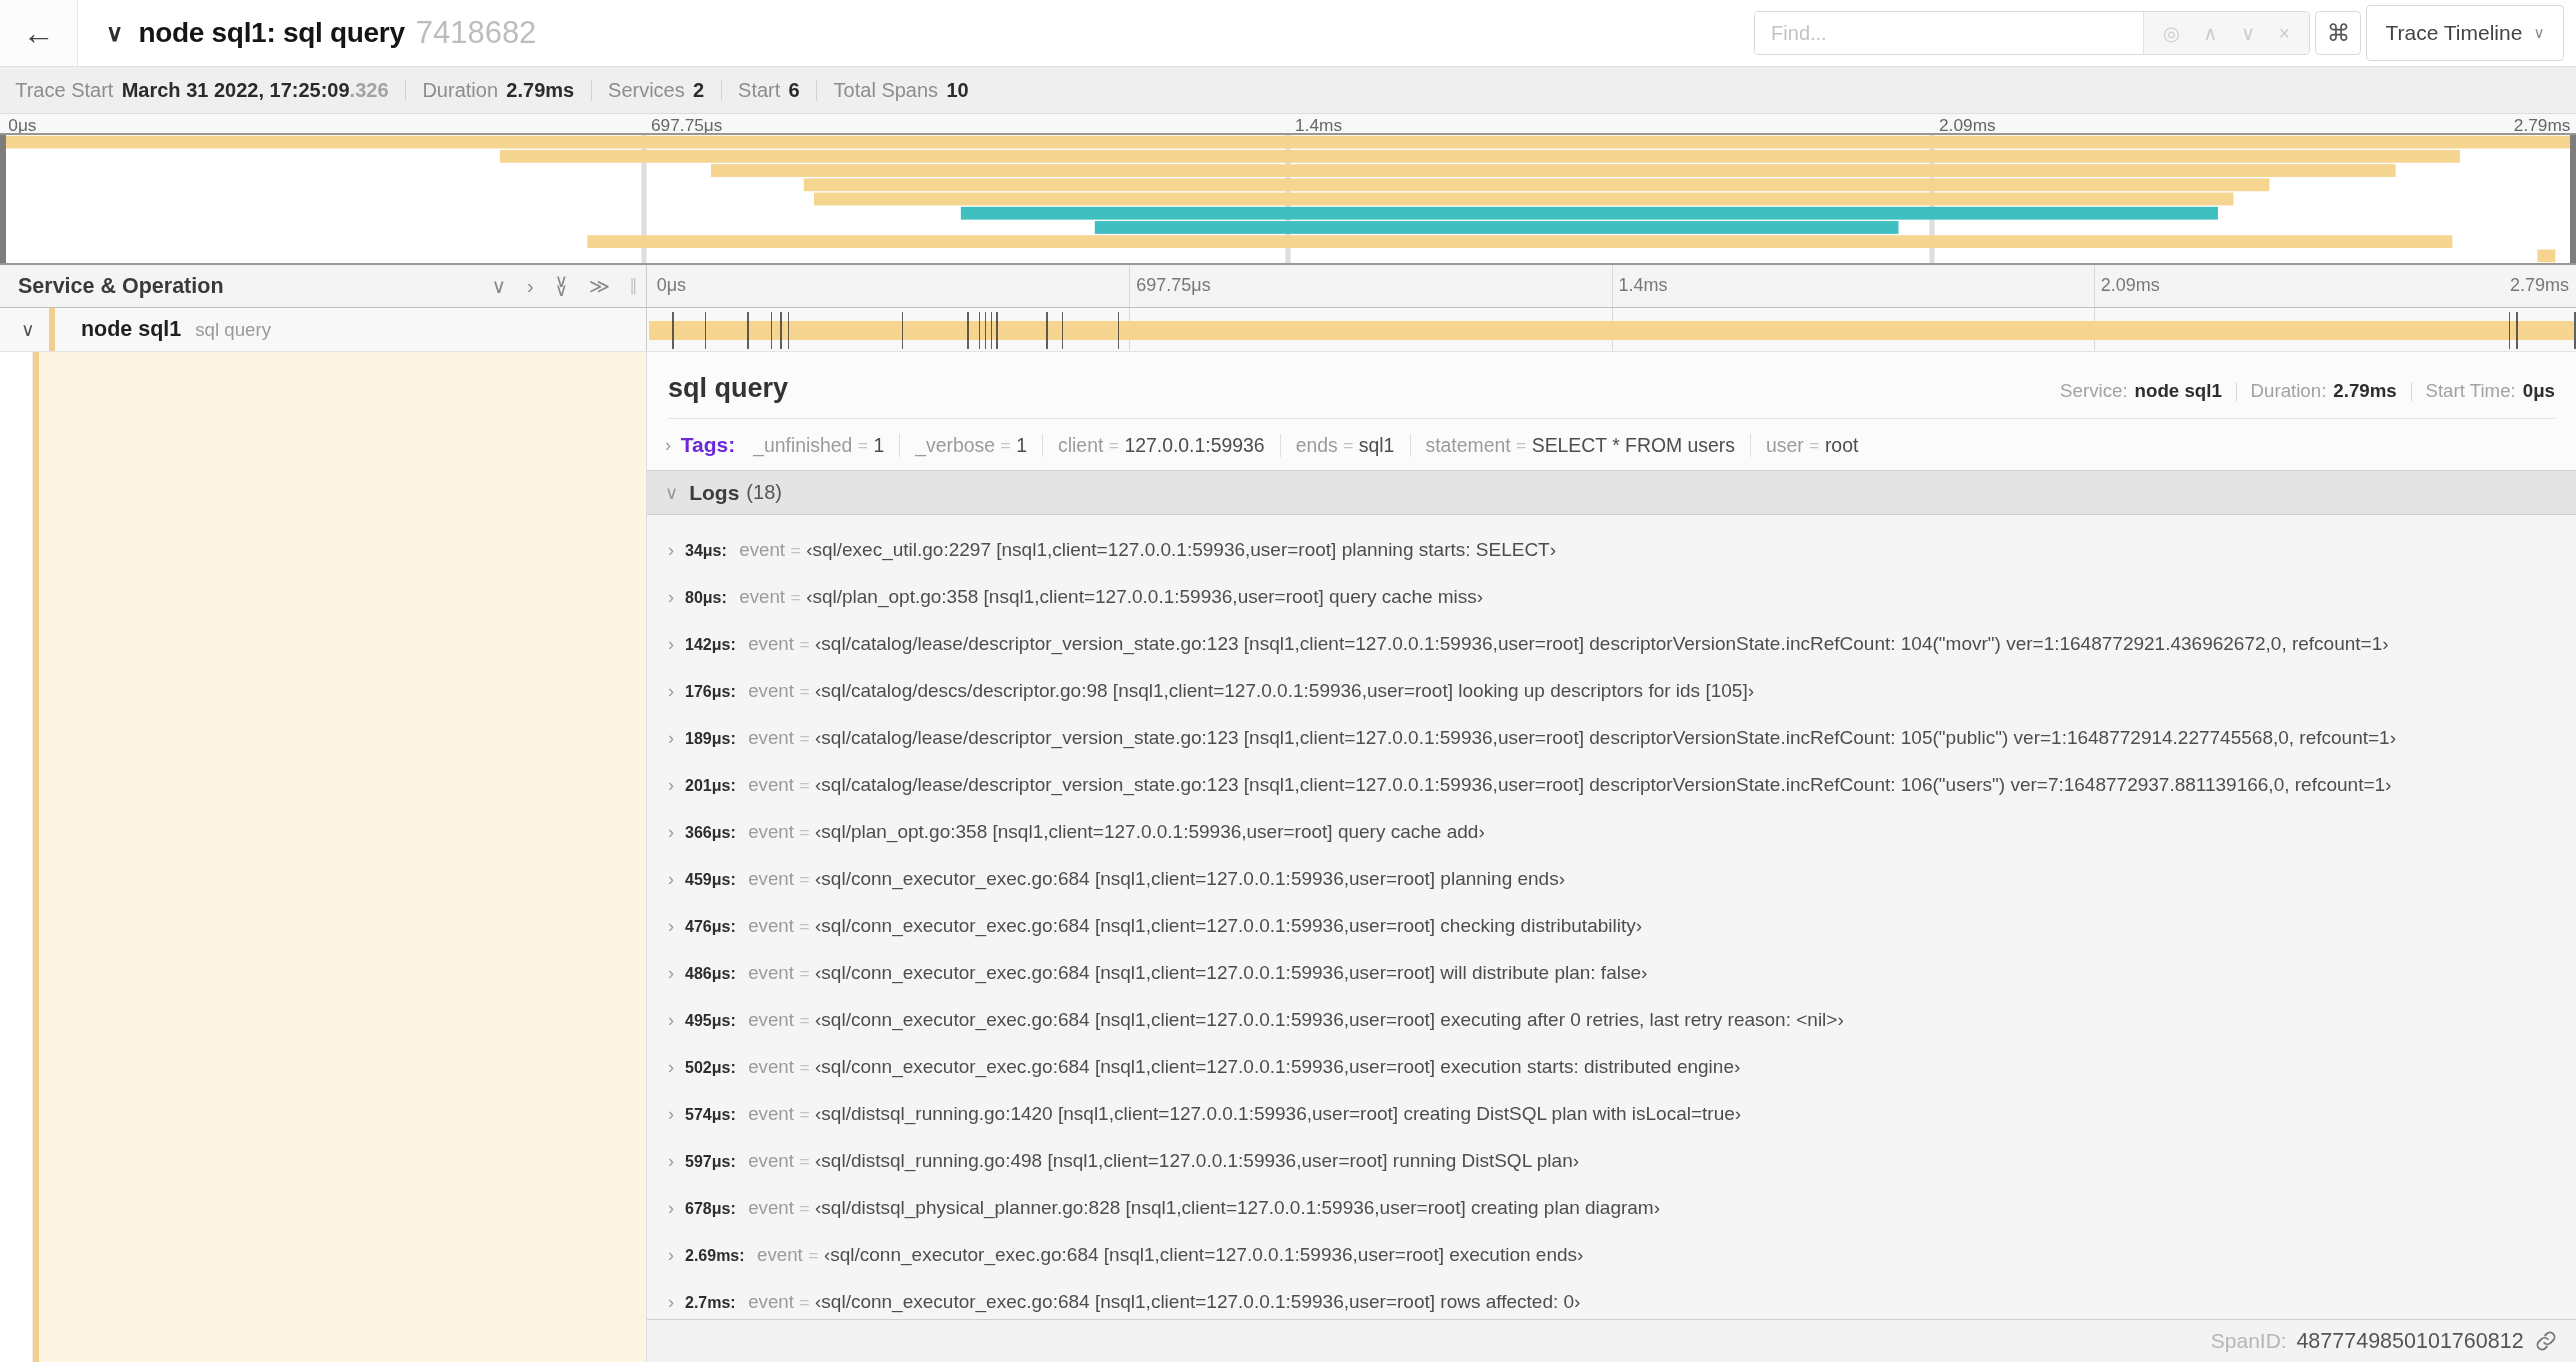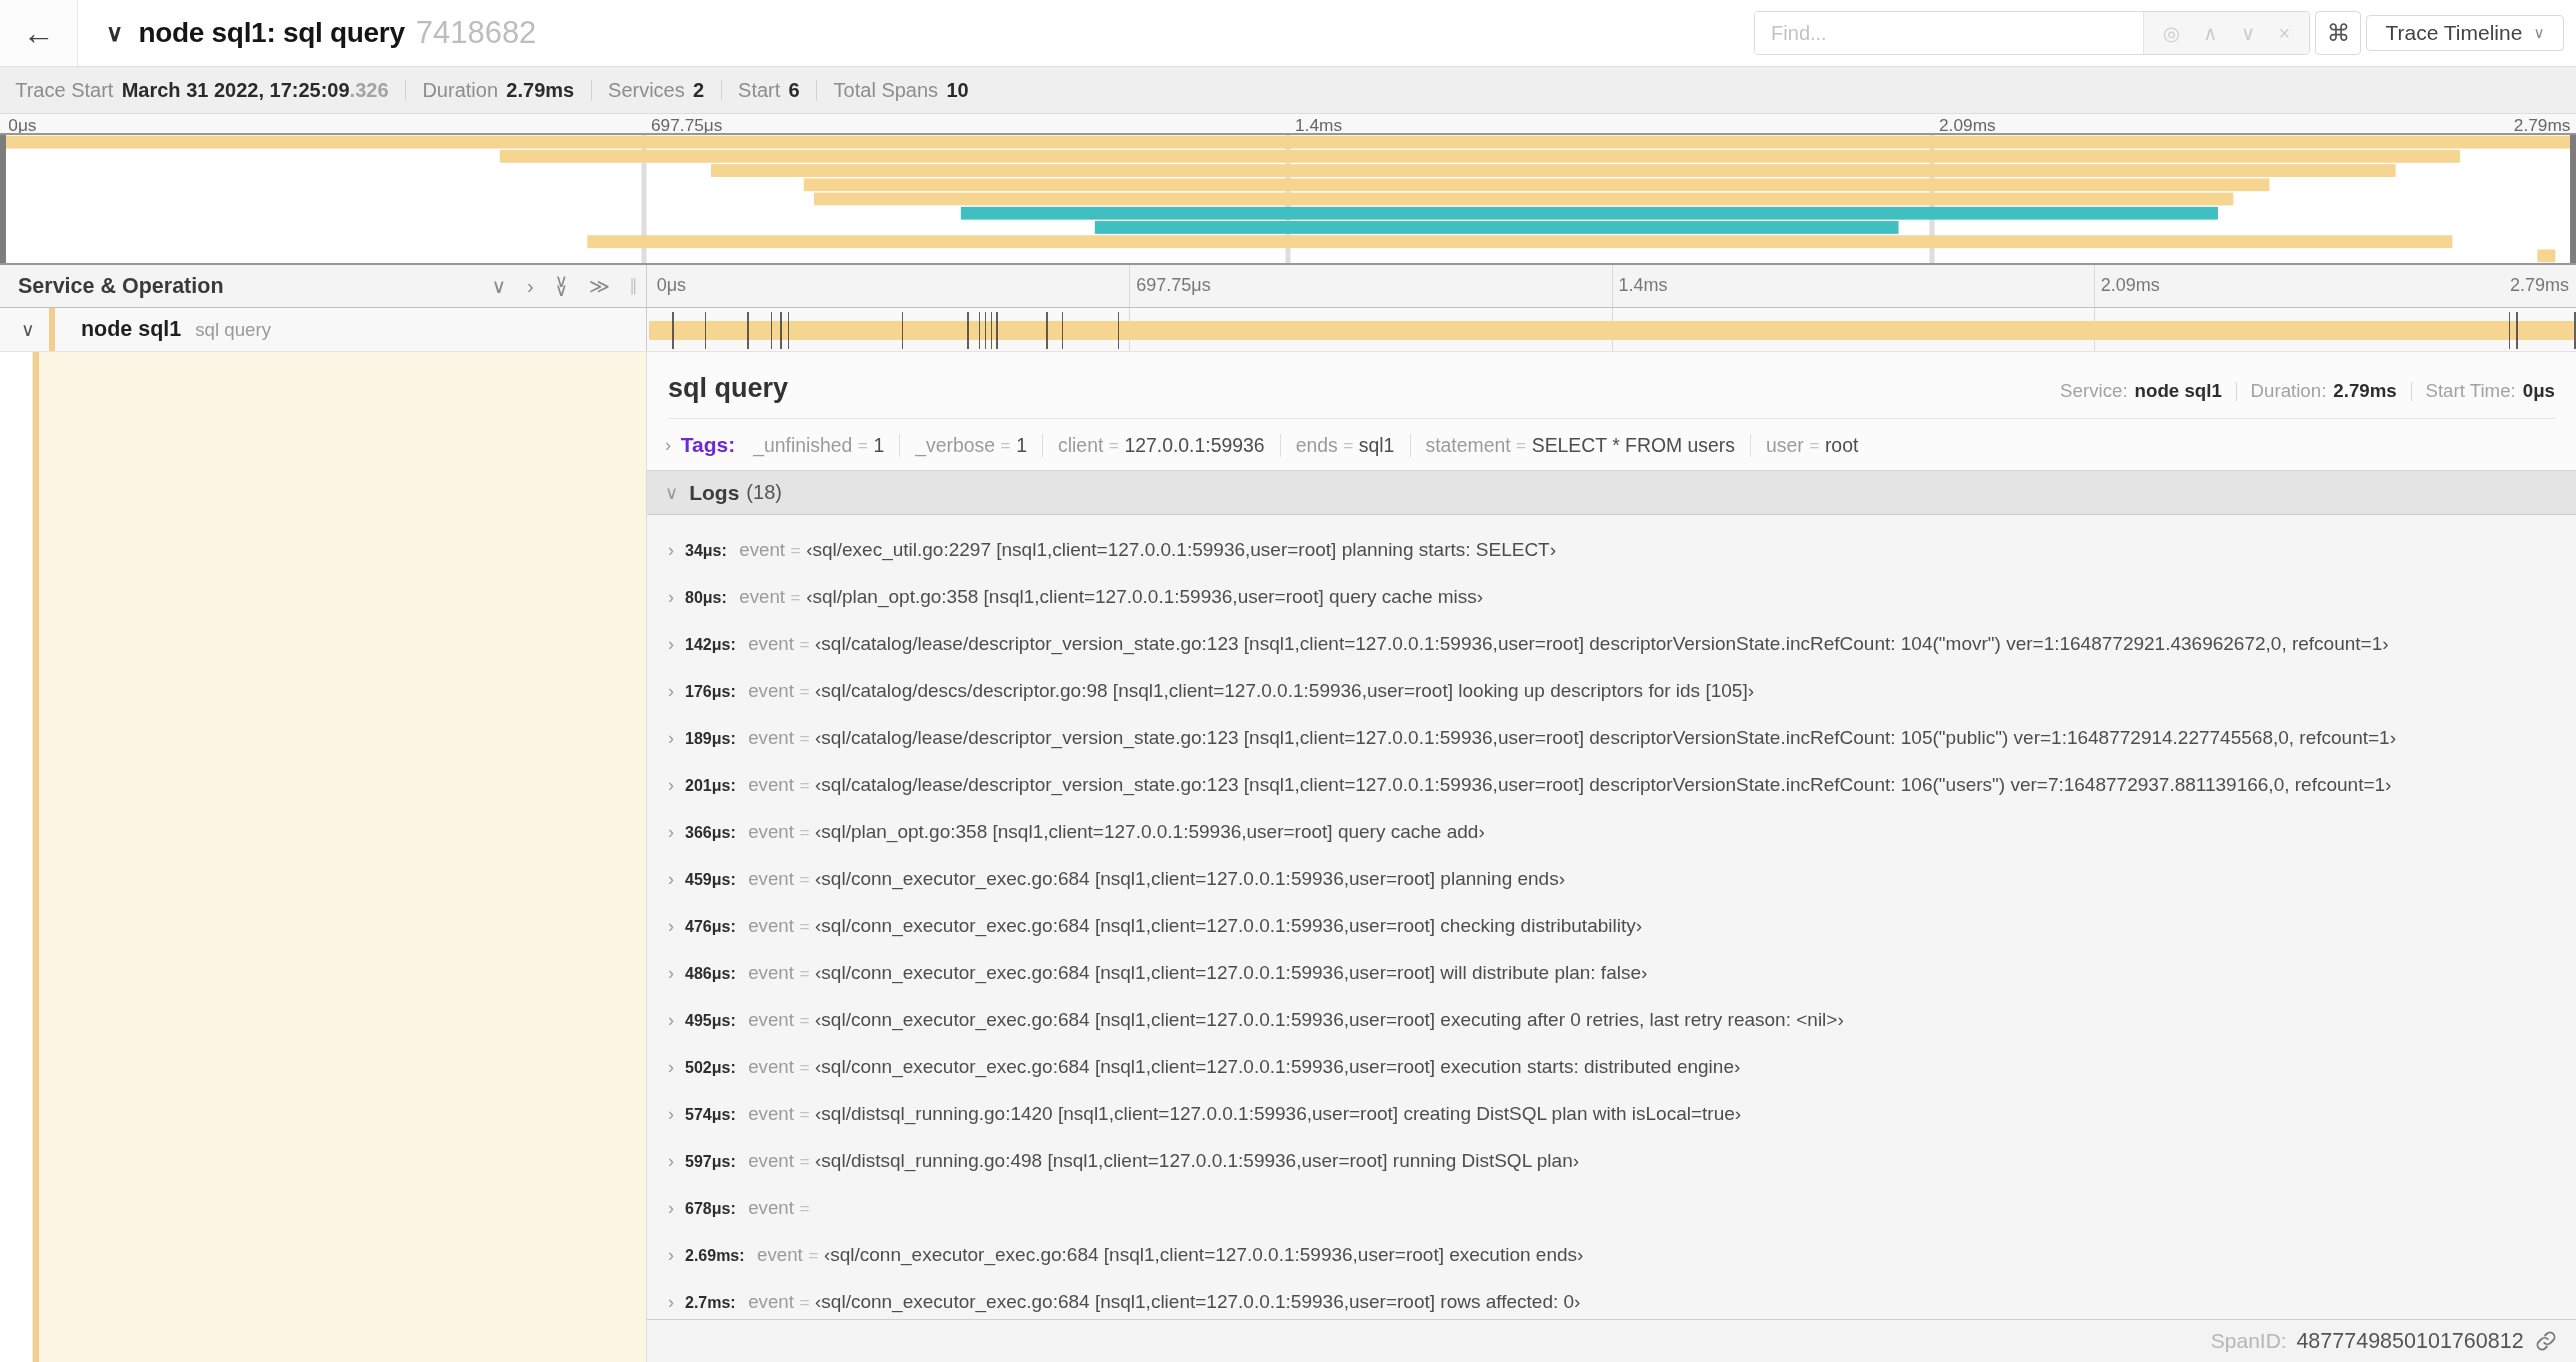--- a/index.html
+++ b/index.html
@@ -16,21 +16,21 @@
   .trace-id { font-size:31px; color:#bdbdbd; margin-left:11px; }
   .topbar-right { margin-left:auto; display:flex; align-items:center; gap:5px; padding-right:12.5px; }
   .find-group { display:flex; height:44px; border:0.7px solid #d9d9d9; border-radius:4.2px; overflow:hidden; }
   .find-input { width:388px; border:none; outline:none; padding:0 16.6px; font-size:20px; color:#444;
     font-family:"Liberation Sans", sans-serif; background:#fff; }
   .find-input::placeholder { color:#c3c3c3; }
   .find-icons { display:flex; align-items:center; gap:23.5px; padding:0 19.4px; background:#f6f6f6;
     border-left:0.7px solid #e4e4e4; color:#cccccc; font-size:19.4px; }
   .sq-btn { height:44px; min-width:46px; display:flex; align-items:center; justify-content:center;
     border:0.7px solid #d9d9d9; border-radius:4.2px; background:#fff; font-size:23.5px; color:#555; }
-  .view-btn { height:36px; display:flex; align-items:center; gap:11px; padding:0 18px;
+  .view-btn { height:56px; display:flex; align-items:center; gap:11px; padding:0 18px;
     border:0.7px solid #d9d9d9; border-radius:4.2px; background:#fff; font-size:21px; color:#444; }
   .view-btn .car { font-size:15.2px; color:#888; }
 
   
   .summary-bar { height:48px; background:#efefef; border-top:0.7px solid #e0e0e0; border-bottom:0.7px solid #dddddd;
     display:flex; align-items:center; padding-left:15.2px; font-size:20px; }
   .sum-item { display:flex; align-items:center; }
   .sum-lbl { color:#8d8d8d; margin-right:8.3px; }
   .sum-val { color:#2b2b2b; font-weight:bold; }
   .sum-suffix { color:#a3a3a3; font-weight:bold; }
@@ -425,20 +425,21 @@
             <span class="log-time">597μs:</span>
             <span class="log-key">event</span>
             <span class="log-eq">=</span>
             <span class="log-val">‹sql/distsql_running.go:498 [nsql1,client=127.0.0.1:59936,user=root] running DistSQL plan›</span>
           </div>
           <div class="log-entry">
             <span class="chev">›</span>
             <span class="log-time">678μs:</span>
             <span class="log-key">event</span>
             <span class="log-eq">=</span>
+            <span class="log-val">‹sql/distsql_physical_planner.go:828 [nsql1,client=127.0.0.1:59936,user=root] creating plan diagram›</span>
           </div>
           <div class="log-entry">
             <span class="chev">›</span>
             <span class="log-time">2.69ms:</span>
             <span class="log-key">event</span>
             <span class="log-eq">=</span>
             <span class="log-val">‹sql/conn_executor_exec.go:684 [nsql1,client=127.0.0.1:59936,user=root] execution ends›</span>
           </div>
           <div class="log-entry">
             <span class="chev">›</span>

